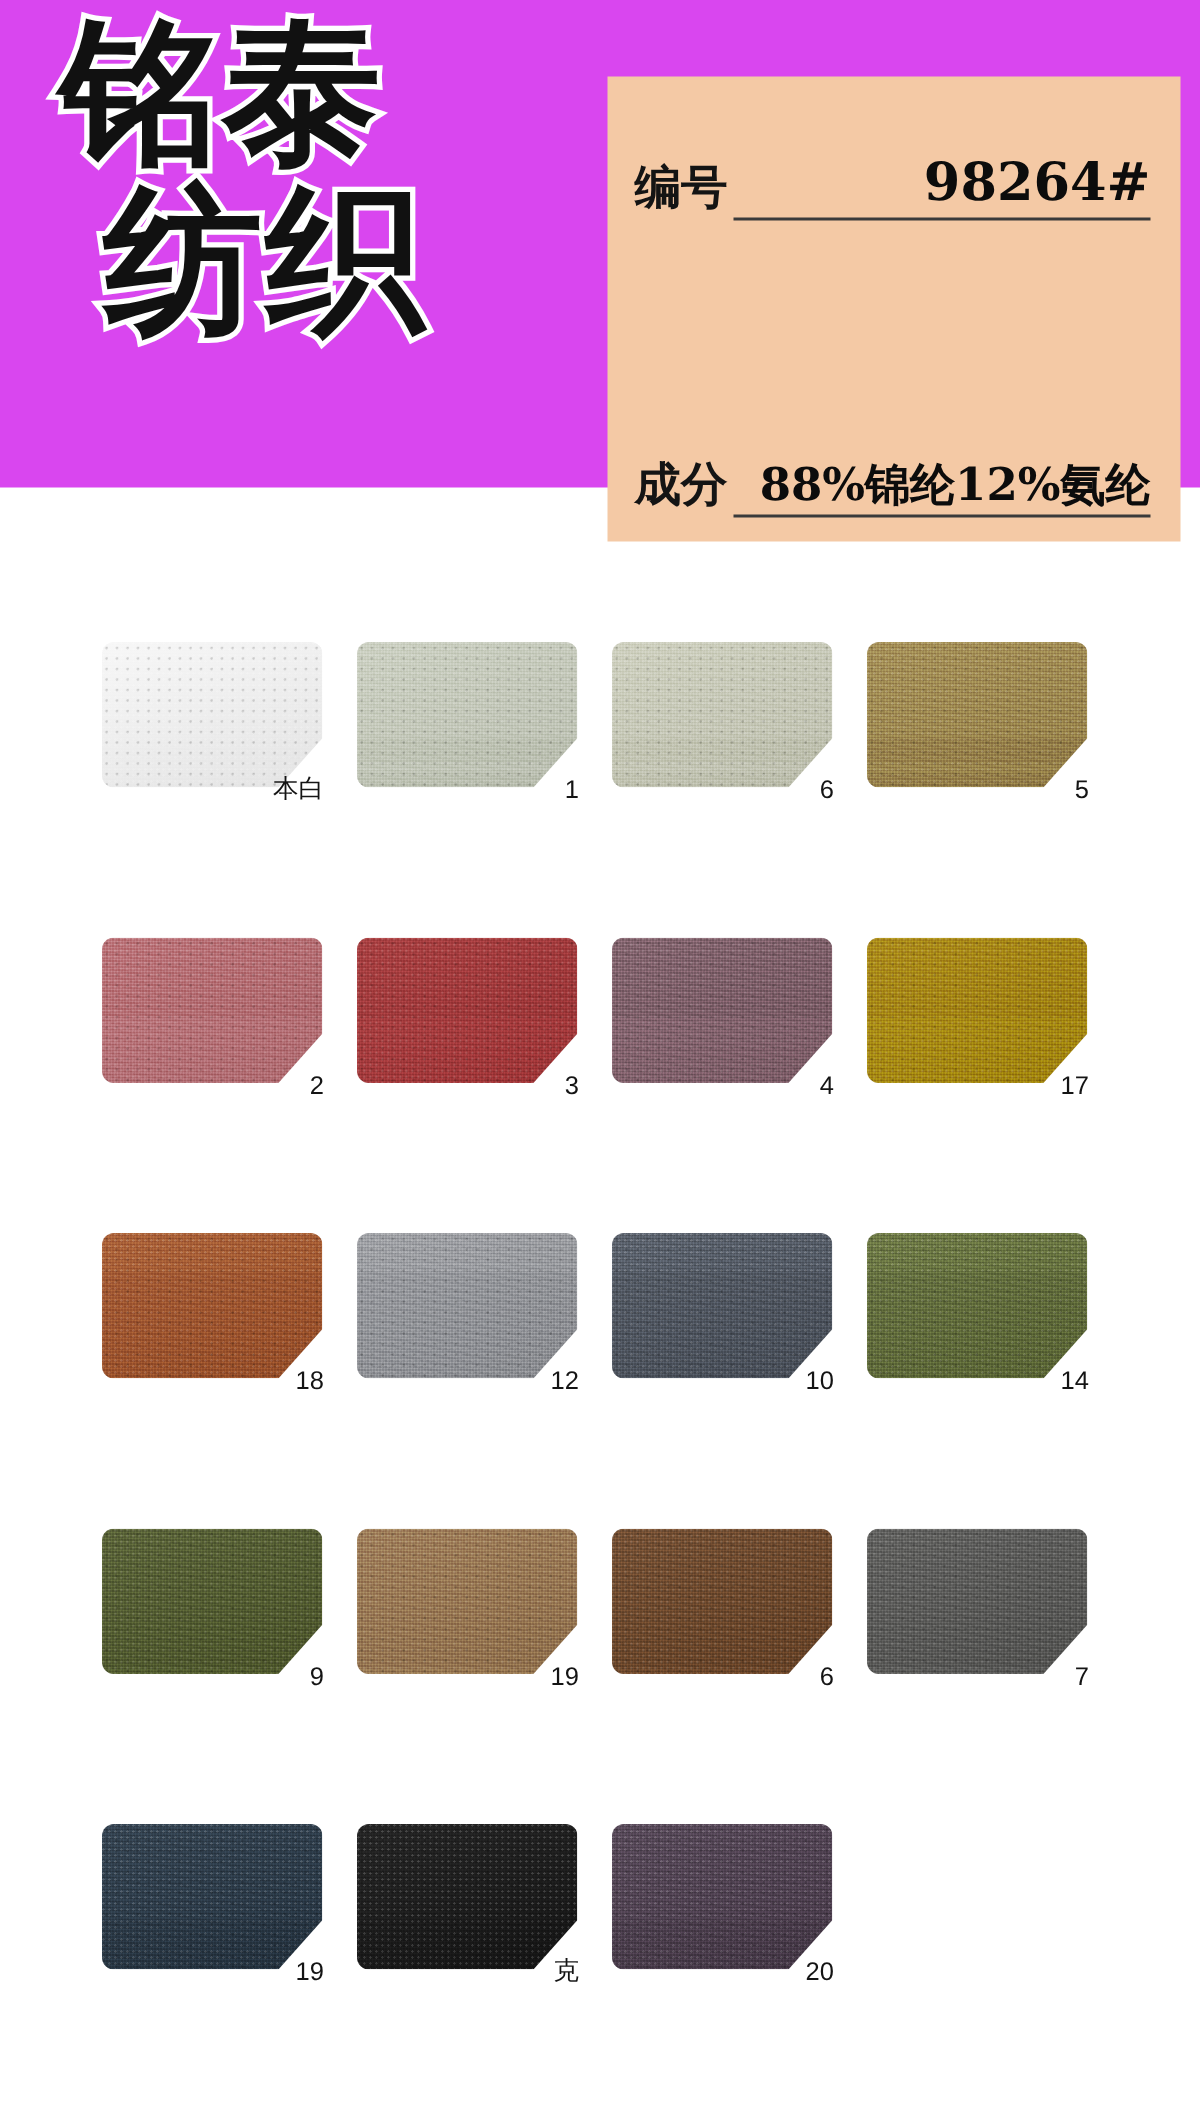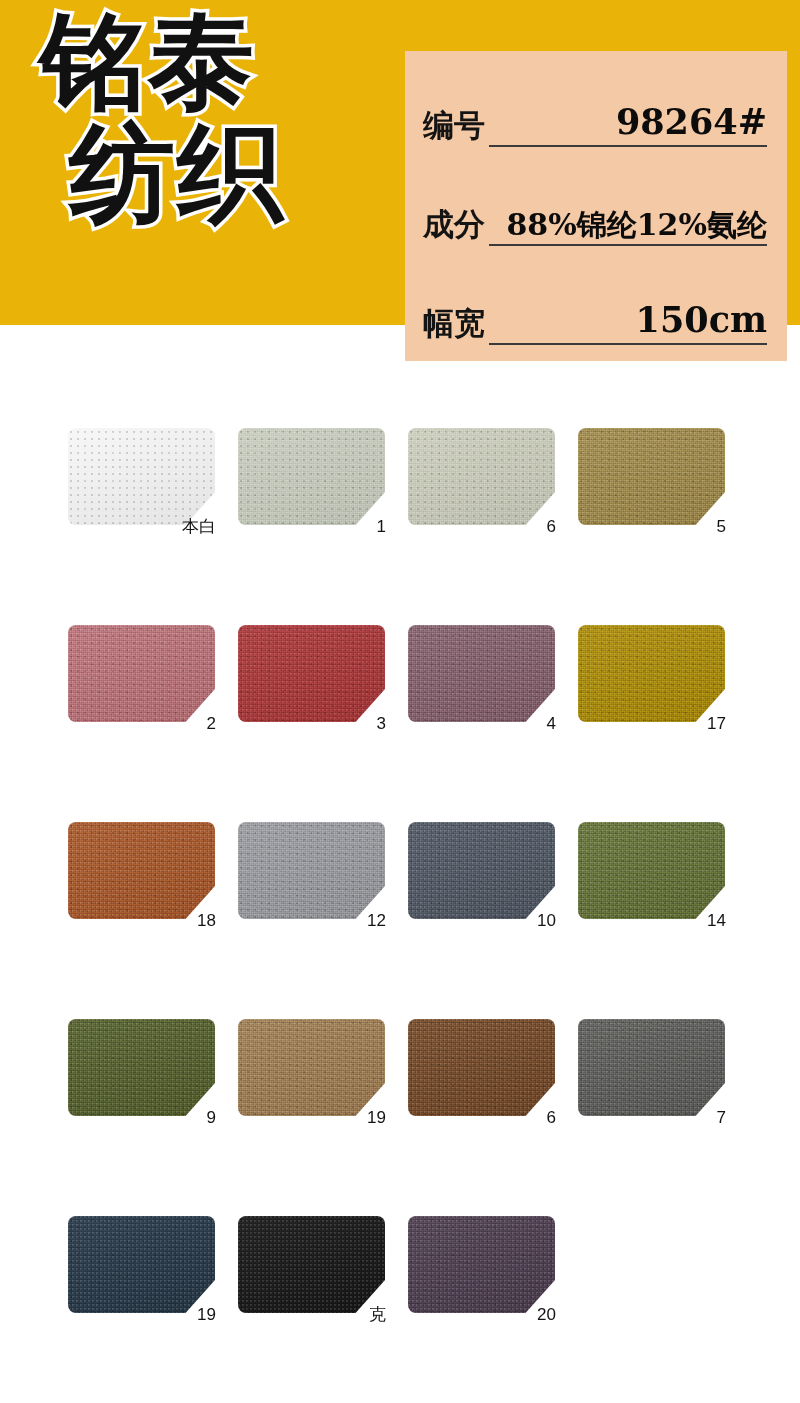--- a/index.html
+++ b/index.html
@@ -12,21 +12,21 @@
     overflow: hidden;
     position: relative;
   }
 
   
   .banner {
     position: absolute;
     left: 0; top: 0;
     width: 800px;
     height: 325px;
-    background: #eab308;
+    background: #d946ef;
   }
 
   .logo-block {
     position: absolute;
     left: 36px;
     top: 8px;
     width: 350px;
     height: 310px;
   }
   .logo-line {
@@ -169,26 +169,20 @@
       </span>
     </div>
 
     <div class="info-row">
       <span class="info-label">成分</span>
       <span class="info-value-wrap">
         <span class="info-value small">88%锦纶12%氨纶</span>
       </span>
     </div>
 
-    <div class="info-row">
-      <span class="info-label">幅宽</span>
-      <span class="info-value-wrap">
-        <span class="info-value">150cm</span>
-      </span>
-    </div>
 
   </div>
 </div>
 
 <div class="swatch-grid" id="swatch-grid">
     <div class="swatch-cell">
       <div class="swatch-chip plain" style="background-color: rgb(247, 247, 247); background-image: radial-gradient(circle at 1px 1px, rgba(255, 255, 255, 0.17) 0.6px, transparent 0.9px), radial-gradient(circle at 3px 4px, rgba(0, 0, 0, 0.16) 0.7px, transparent 1px), linear-gradient(160deg, rgba(255, 255, 255, 0.06), rgba(0, 0, 0, 0.08));"></div>
       <div class="swatch-label cjk">本白</div>
     </div>
     <div class="swatch-cell">

